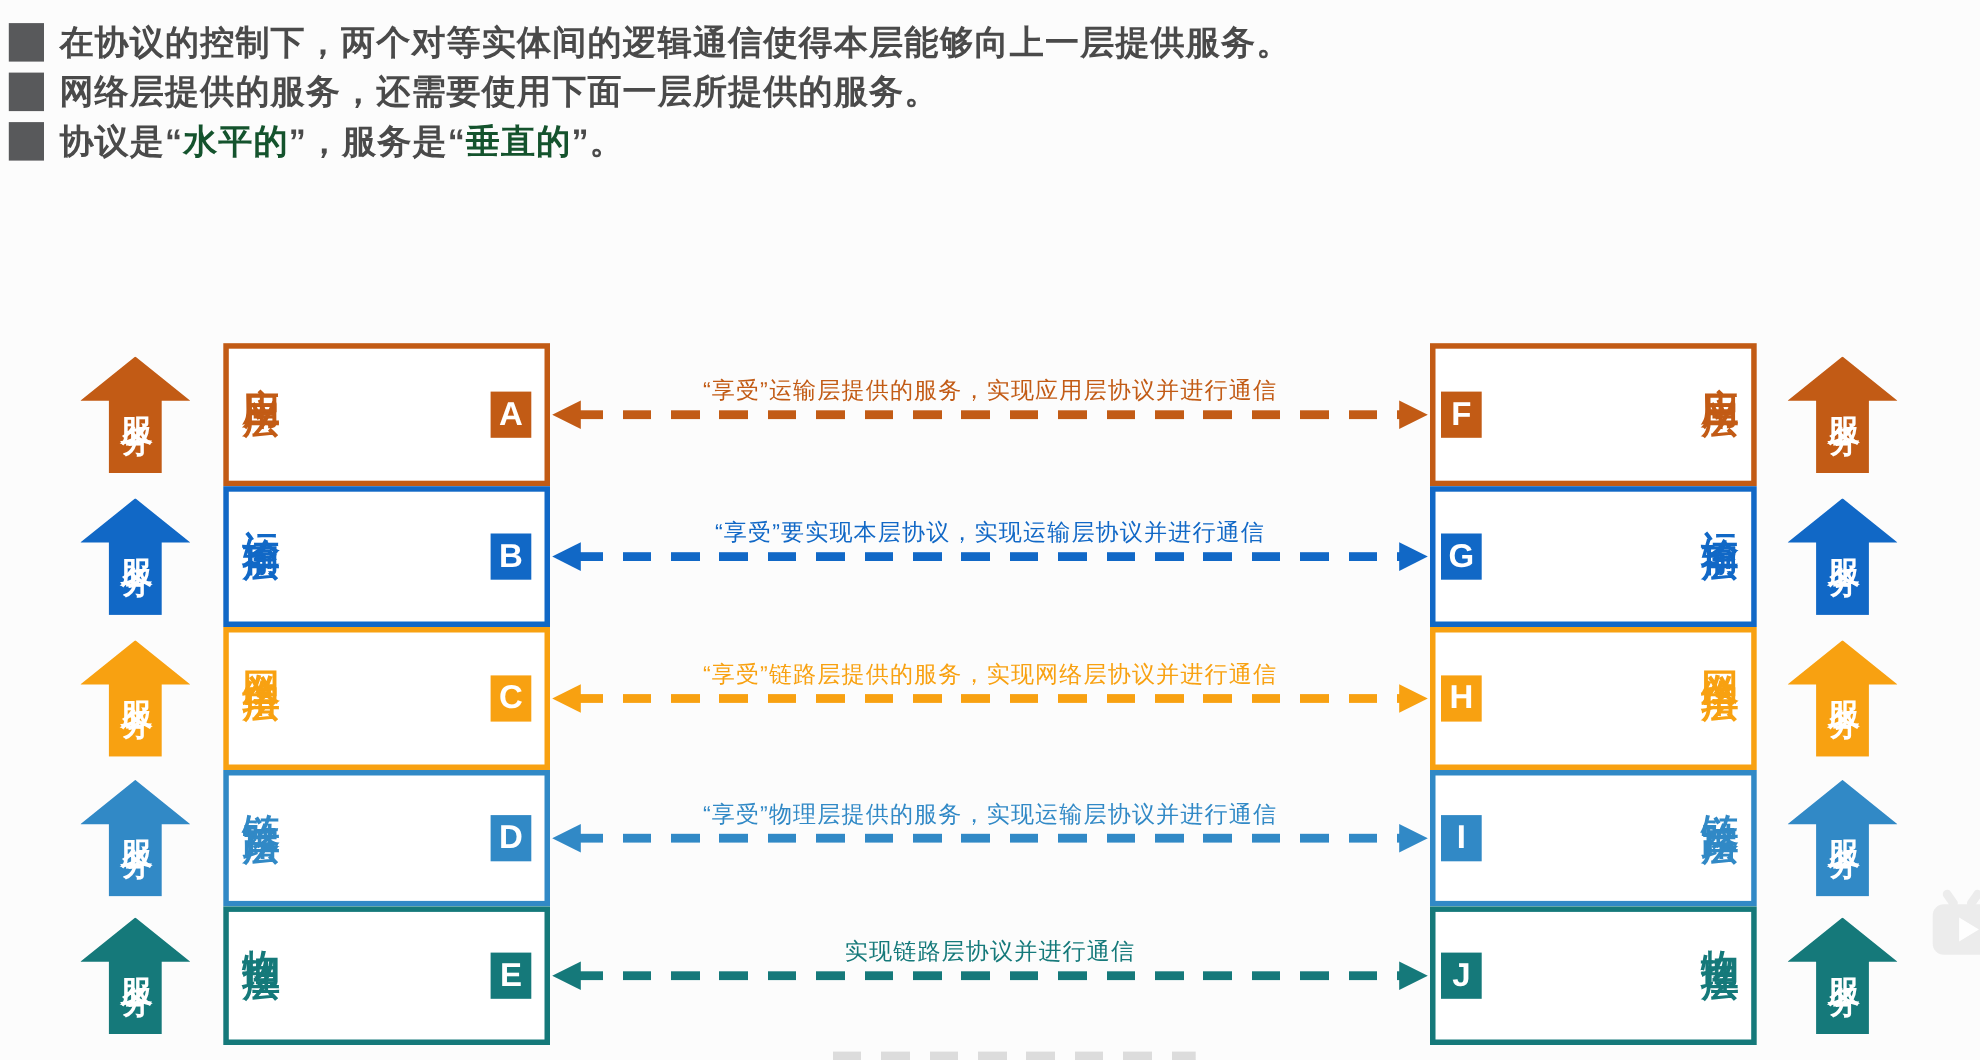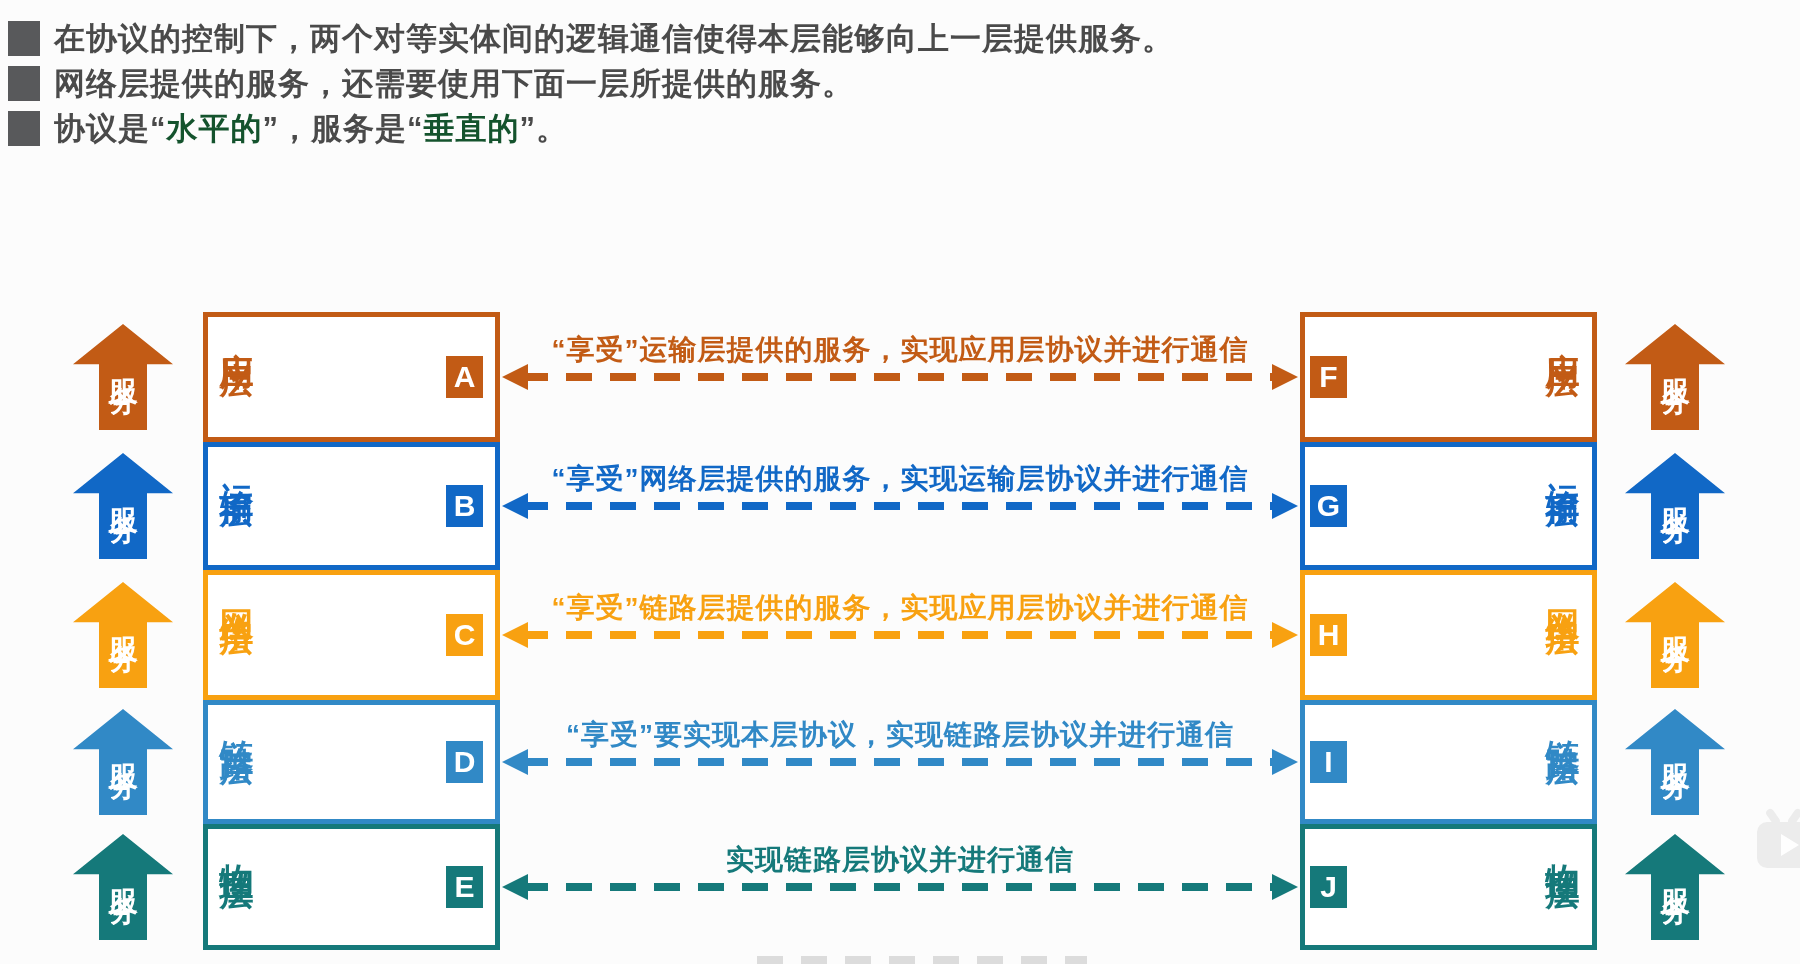--- a/index.html
+++ b/index.html
@@ -41,21 +41,21 @@
   .letter.lright{left:1310px;}
 
   
   .dash{position:absolute;left:522px;width:756px;height:8px;top:50%;margin-top:-4px;
     background:repeating-linear-gradient(90deg,var(--c) 0 26px,transparent 26px 44px);}
   .ahead{position:absolute;top:50%;margin-top:-13px;width:0;height:0;
     border-top:13px solid transparent;border-bottom:13px solid transparent;}
   .ahead.hl2{left:502px;border-right:26px solid var(--c);}
   .ahead.hr2{left:1272px;border-left:26px solid var(--c);}
   .alabel{position:absolute;left:900px;transform:translateX(-50%);bottom:calc(50% + 8px);
-    white-space:nowrap;font-size:28px;font-weight:700;color:var(--c);letter-spacing:1px;}
+    white-space:nowrap;font-size:21px;font-weight:400;color:var(--c);letter-spacing:1px;}
 
   
   .svc{position:absolute;top:50%;transform:translateY(-50%);width:100px;height:106px;
     background:var(--c);
     clip-path:polygon(50% 0,100% 38%,74% 38%,74% 100%,26% 100%,26% 38%,0 38%);}
   .svc.sleft{left:73px;}
   .svc.sright{left:1625px;}
   .svc-txt{position:absolute;left:50%;top:30%;transform:translateX(-50%);
     writing-mode:vertical-rl;text-orientation:upright;color:#fff;
     font-size:29px;font-weight:800;letter-spacing:6px;line-height:1;}
@@ -119,63 +119,63 @@
     </div>
 
     <div class="row r1" style="--c: #1168c6;">
       <div class="svc sleft">
           <span class="svc-txt">服务</span>
         </div>
       <div class="lbox left">
           <span class="vlabel vleft">运输层</span>
         </div>
       <div class="letter lleft">B</div>
-      <div class="alabel">“享受”网络层提供的服务，实现运输层协议并进行通信</div>
+      <div class="alabel">“享受”要实现本层协议，实现运输层协议并进行通信</div>
       <div class="dash"></div>
       <div class="ahead hl2"></div>
       <div class="ahead hr2"></div>
       <div class="lbox right">
           <span class="vlabel vright">运输层</span>
         </div>
       <div class="letter lright">G</div>
       <div class="svc sright">
           <span class="svc-txt">服务</span>
         </div>
     </div>
 
     <div class="row r2" style="--c: #f8a111;">
       <div class="svc sleft">
           <span class="svc-txt">服务</span>
         </div>
       <div class="lbox left">
           <span class="vlabel vleft">网络层</span>
         </div>
       <div class="letter lleft">C</div>
-      <div class="alabel">“享受”链路层提供的服务，实现应用层协议并进行通信</div>
+      <div class="alabel">“享受”链路层提供的服务，实现网络层协议并进行通信</div>
       <div class="dash"></div>
       <div class="ahead hl2"></div>
       <div class="ahead hr2"></div>
       <div class="lbox right">
           <span class="vlabel vright">网络层</span>
         </div>
       <div class="letter lright">H</div>
       <div class="svc sright">
           <span class="svc-txt">服务</span>
         </div>
     </div>
 
     <div class="row r3" style="--c: #3189c6;">
       <div class="svc sleft">
           <span class="svc-txt">服务</span>
         </div>
       <div class="lbox left">
           <span class="vlabel vleft">链路层</span>
         </div>
       <div class="letter lleft">D</div>
-      <div class="alabel">“享受”要实现本层协议，实现链路层协议并进行通信</div>
+      <div class="alabel">“享受”物理层提供的服务，实现运输层协议并进行通信</div>
       <div class="dash"></div>
       <div class="ahead hl2"></div>
       <div class="ahead hr2"></div>
       <div class="lbox right">
           <span class="vlabel vright">链路层</span>
         </div>
       <div class="letter lright">I</div>
       <div class="svc sright">
           <span class="svc-txt">服务</span>
         </div>

